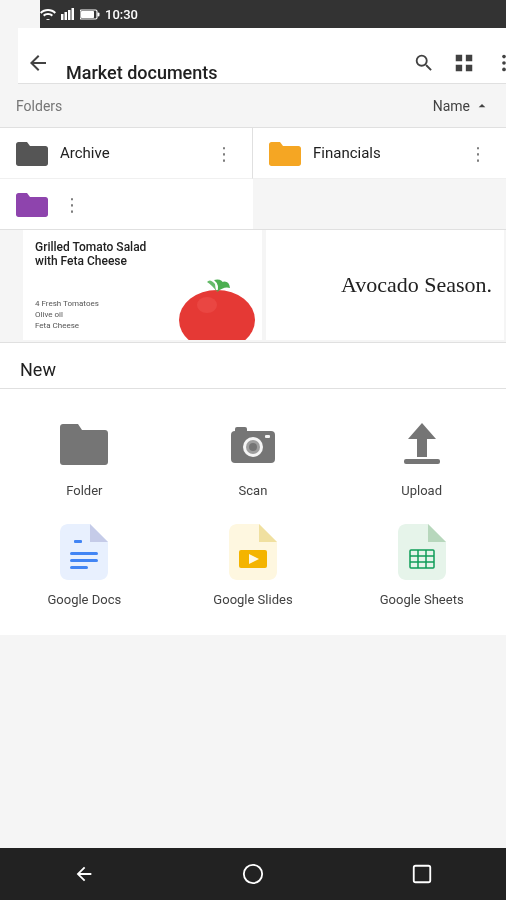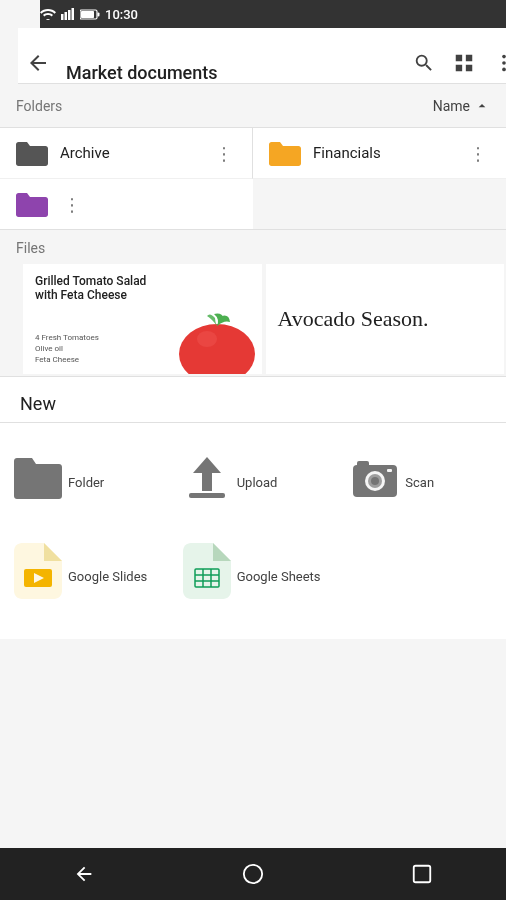--- a/index.html
+++ b/index.html
@@ -184,21 +184,21 @@
       right: 12px;
     }
     .file-avocado-title {
       font-size: 22px;
       color: #212121;
       font-family: Georgia, serif;
       position: absolute;
       top: 50%;
       left: 50%;
       transform: translate(-50%, -50%);
-      text-align: left;
+      text-align: right;
       width: 90%;
     }
 
     
     .tomato-area {
       position: absolute;
       bottom: 0;
       right: 0;
       width: 120px;
       height: 70px;
@@ -229,21 +229,21 @@
       color: #212121;
       font-weight: 400;
     }
     .new-items-grid {
       display: grid;
       grid-template-columns: 1fr 1fr 1fr;
       padding: 12px 0 16px;
     }
     .new-item {
       display: flex;
-      flex-direction: row;
+      flex-direction: column;
       align-items: center;
       padding: 12px 8px;
       cursor: pointer;
     }
     .new-item-icon {
       width: 60px;
       height: 60px;
       display: flex;
       align-items: center;
       justify-content: center;
@@ -364,21 +364,20 @@
         <path d="M0 4.5C0 3.1 1.1 2 2.5 2H11l3 4H29.5C30.9 6 32 7.1 32 8.5v15c0 1.4-1.1 2.5-2.5 2.5h-27C1.1 26 0 24.9 0 23.5v-19z"></path>
       </svg>
       <div class="folder-more">⋮</div>
     </div>
 
     <div style="background:#f5f5f5;"></div>
   </div>
 </div>
 
 <div class="files-section">
-  <div class="files-label">Files</div>
   <div class="files-grid">
 
     <div class="file-item">
       <div class="file-thumb">
         <span class="file-title">Grilled Tomato Salad<br>with Feta Cheese</span>
         <div class="recipe-text">
           4 Fresh Tomatoes<br>Olive oil<br>Feta Cheese
         </div>
 
         <div class="tomato-area">
@@ -416,44 +415,59 @@
         <svg width="52" height="44" viewBox="0 0 52 44" fill="#757575">
           <path d="M2 6C2 4.3 3.3 3 5 3H20l4 6H47c1.7 0 3 1.3 3 3v29c0 1.7-1.3 3-3 3H5c-1.7 0-3-1.3-3-3V6z"></path>
         </svg>
       </div>
       <span class="new-item-label">Folder</span>
     </div>
 
     <div class="new-item">
       <div class="new-item-icon">
         <svg width="52" height="52" viewBox="0 0 52 52" fill="#757575">
+
+          <rect x="4" y="14" width="44" height="32" rx="4" fill="#757575"></rect>
+          <rect x="8" y="10" width="12" height="6" rx="2" fill="#757575"></rect>
+
+          <circle cx="26" cy="30" r="10" fill="#f5f5f5"></circle>
+          <circle cx="26" cy="30" r="7" fill="#9e9e9e"></circle>
+          <circle cx="26" cy="30" r="4" fill="#757575"></circle>
+
+          <rect x="38" y="18" width="5" height="3" rx="1" fill="#f5f5f5"></rect>
+        </svg>
+      </div>
+      <span class="new-item-label">Scan</span>
+    </div>
+
+    <div class="new-item">
+      <div class="new-item-icon">
+        <svg width="52" height="52" viewBox="0 0 52 52" fill="#757575">
           <path d="M26 6L12 22h9v18h10V22h9z"></path>
           <rect x="8" y="42" width="36" height="5" rx="2"></rect>
         </svg>
       </div>
       <span class="new-item-label">Upload</span>
     </div>
 
     <div class="new-item">
       <div class="new-item-icon">
-        <svg width="52" height="52" viewBox="0 0 52 52" fill="#757575">
-
-          <rect x="4" y="14" width="44" height="32" rx="4" fill="#757575"></rect>
-          <rect x="8" y="10" width="12" height="6" rx="2" fill="#757575"></rect>
-
-          <circle cx="26" cy="30" r="10" fill="#f5f5f5"></circle>
-          <circle cx="26" cy="30" r="7" fill="#9e9e9e"></circle>
-          <circle cx="26" cy="30" r="4" fill="#757575"></circle>
-
-          <rect x="38" y="18" width="5" height="3" rx="1" fill="#f5f5f5"></rect>
+        <svg width="48" height="56" viewBox="0 0 48 56">
+          <path d="M8 0h22l18 18v30c0 4.4-3.6 8-8 8H8C3.6 56 0 52.4 0 48V8C0 3.6 3.6 0 8 0z" fill="#e8f0fe"></path>
+          <path d="M30 0l18 18H30V0z" fill="#c5cbe8"></path>
+
+          <rect x="10" y="28" width="28" height="3" rx="1.5" fill="#4285F4"></rect>
+          <rect x="10" y="35" width="28" height="3" rx="1.5" fill="#4285F4"></rect>
+          <rect x="10" y="42" width="18" height="3" rx="1.5" fill="#4285F4"></rect>
+
+          <rect x="14" y="16" width="8" height="3" rx="1" fill="#4285F4"></rect>
         </svg>
       </div>
-      <span class="new-item-label">Scan</span>
-    </div>
-
+      <span class="new-item-label">Google Docs</span>
+    </div>
 
     <div class="new-item">
       <div class="new-item-icon">
         <svg width="48" height="56" viewBox="0 0 48 56">
           <path d="M8 0h22l18 18v30c0 4.4-3.6 8-8 8H8C3.6 56 0 52.4 0 48V8C0 3.6 3.6 0 8 0z" fill="#fef7e0"></path>
           <path d="M30 0l18 18H30V0z" fill="#f0e0a0"></path>
 
           <rect x="10" y="26" width="28" height="18" rx="2" fill="#F4B400"></rect>
 
           <polygon points="20,30 20,40 30,35" fill="#fff" opacity="0.9"></polygon>

